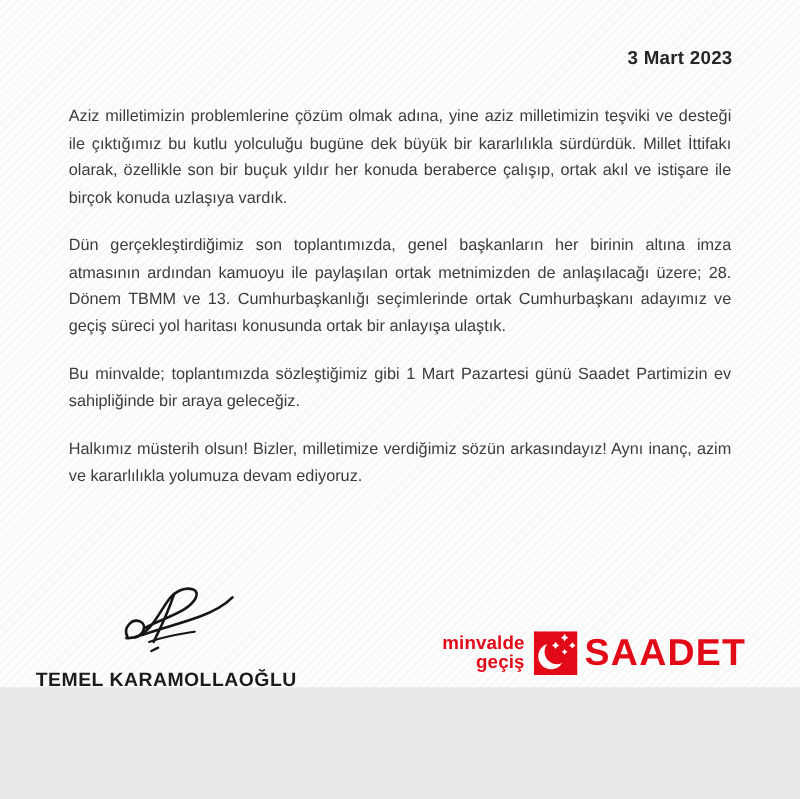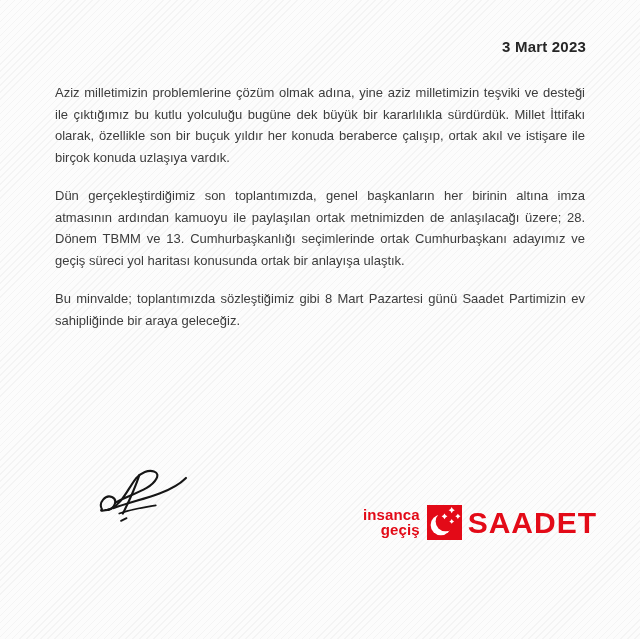--- a/index.html
+++ b/index.html
@@ -1,20 +1,20 @@
 <!DOCTYPE html>
 <html><head>
 <meta charset="utf-8">
 <style>
   * { margin: 0; padding: 0; box-sizing: border-box; }
   html, body { background: #e8e8e8; }
   .page {
     position: relative;
     width: 640px;
-    height: 639px;
+    height: 550px;
     margin: 0 auto;
     overflow: hidden;
     background-color: #fcfcfc;
     background-image: repeating-linear-gradient(
       135deg,
       rgba(140,140,140,0.07) 0px,
       rgba(140,140,140,0.07) 1px,
       rgba(255,255,255,0) 1px,
       rgba(255,255,255,0) 5px
     );
@@ -103,37 +103,39 @@
 </head>
 <body>
 
 <div class="page">
 
   <div class="date">3 Mart 2023</div>
 
   <div class="body-text">
     <p>Aziz milletimizin problemlerine çözüm olmak adına, yine aziz milletimizin teşviki ve desteği ile çıktığımız bu kutlu yolculuğu bugüne dek büyük bir kararlılıkla sürdürdük. Millet İttifakı olarak, özellikle son bir buçuk yıldır her konuda beraberce çalışıp, ortak akıl ve istişare ile birçok konuda uzlaşıya vardık.</p>
     <p>Dün gerçekleştirdiğimiz son toplantımızda, genel başkanların her birinin altına imza atmasının ardından kamuoyu ile paylaşılan ortak metnimizden de anlaşılacağı üzere; 28. Dönem TBMM ve 13. Cumhurbaşkanlığı seçimlerinde ortak Cumhurbaşkanı adayımız ve geçiş süreci yol haritası konusunda ortak bir anlayışa ulaştık.</p>
-    <p>Bu minvalde; toplantımızda sözleştiğimiz gibi 8 Mart Pazartesi günü Saadet Partimizin ev sahipliğinde bir araya geleceğiz.</p>
+    <p>Bu minvalde; toplantımızda sözleştiğimiz gibi 1 Mart Pazartesi günü Saadet Partimizin ev sahipliğinde bir araya geleceğiz.</p>
+    <p>Halkımız müsterih olsun! Bizler, milletimize verdiğimiz sözün arkasındayız! Aynı inanç, azim ve kararlılıkla yolumuza devam ediyoruz.</p>
   </div>
 
   <div class="sign-block">
     <svg class="signature-svg" viewBox="0 0 120 70" fill="none" stroke="#161616" stroke-width="2.3" stroke-linecap="round" stroke-linejoin="round" aria-hidden="true">
       <path d="M15,47 C11,40 19,31 26,34 C33,37 29,47 21,48 C15,48.6 13,50 15,47"></path>
       <path d="M22,48 C36,44 44,24 52,14 C58,7 66,4 72,6 C80,8.6 74,18 64,24 C52,31 40,34 30,40"></path>
       <path d="M28,46 C44,40 62,36 78,30 C90,25.5 100,20 107,13"></path>
       <path d="M56,10 C52,22 46,36 38,52"></path>
       <path d="M34,52 C48,47 62,45 74,43" stroke-width="1.8"></path>
       <path d="M36,60 L42,57" stroke-width="2"></path>
     </svg>
+    <div class="signatory-name">TEMEL KARAMOLLAOĞLU</div>
   </div>
 
   <div class="logo-block">
     <div class="logo-tagline">
-      <div>insanca</div>
+      <div>minvalde</div>
       <div>geçiş</div>
     </div>
     <svg class="logo-emblem" viewBox="0 0 34 34" aria-hidden="true">
       <rect x="0" y="0" width="34" height="34" fill="#E30A17"></rect>
       <circle cx="13.5" cy="19.5" r="10" fill="#ffffff"></circle>
       <circle cx="18" cy="16" r="9.6" fill="#E30A17"></circle>
       <polygon fill="#ffffff" points="17,8.2 18.1,9.9 19.8,11 18.1,12.1 17,13.8 15.9,12.1 14.2,11 15.9,9.9"></polygon>
       <polygon fill="#ffffff" points="24,2 25.1,3.9 27,5 25.1,6.1 24,8 22.9,6.1 21,5 22.9,3.9"></polygon>
       <polygon fill="#ffffff" points="30,8.5 31,10 32.5,11 31,12 30,13.5 29,12 27.5,11 29,10"></polygon>
       <polygon fill="#ffffff" points="24,13.7 24.9,15.1 26.3,16 24.9,16.9 24,18.3 23.1,16.9 21.7,16 23.1,15.1"></polygon>

